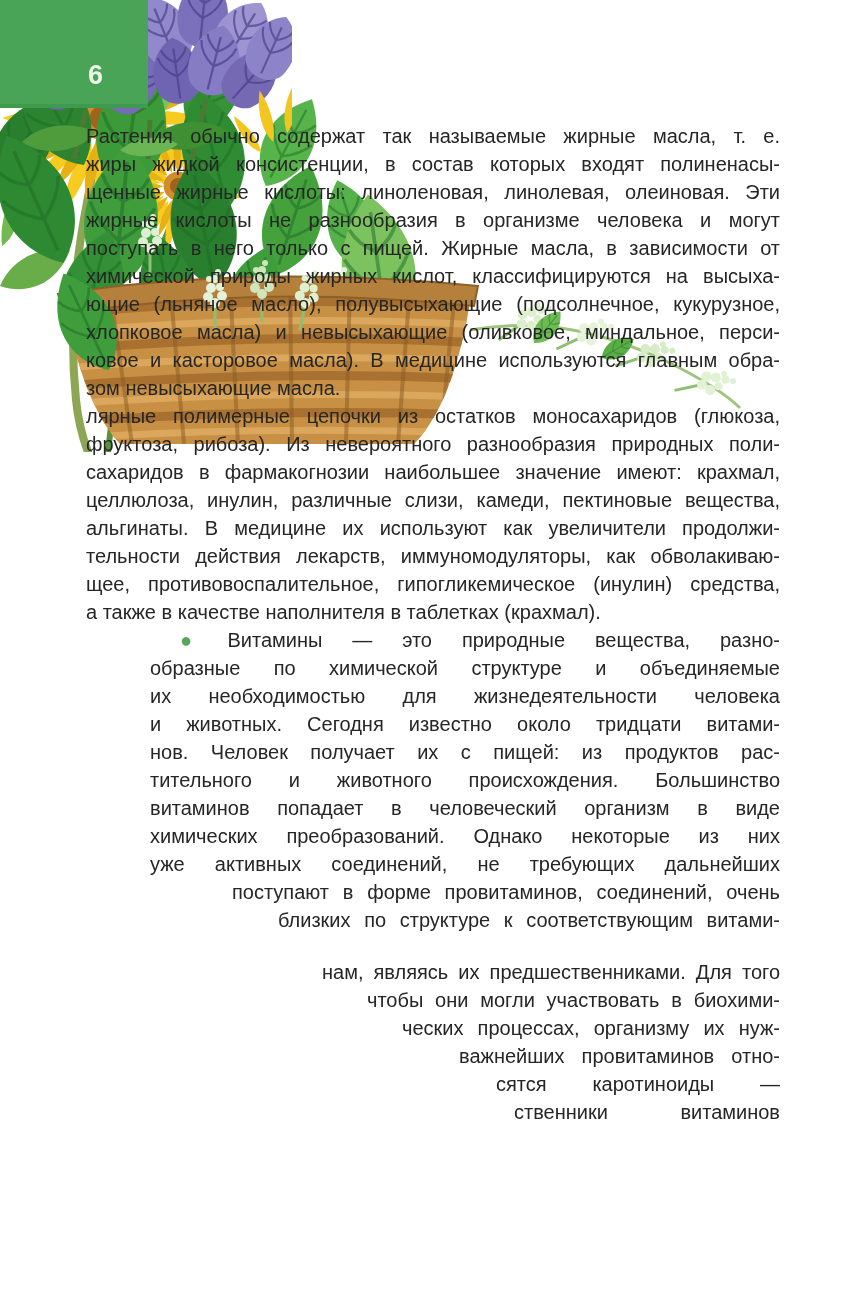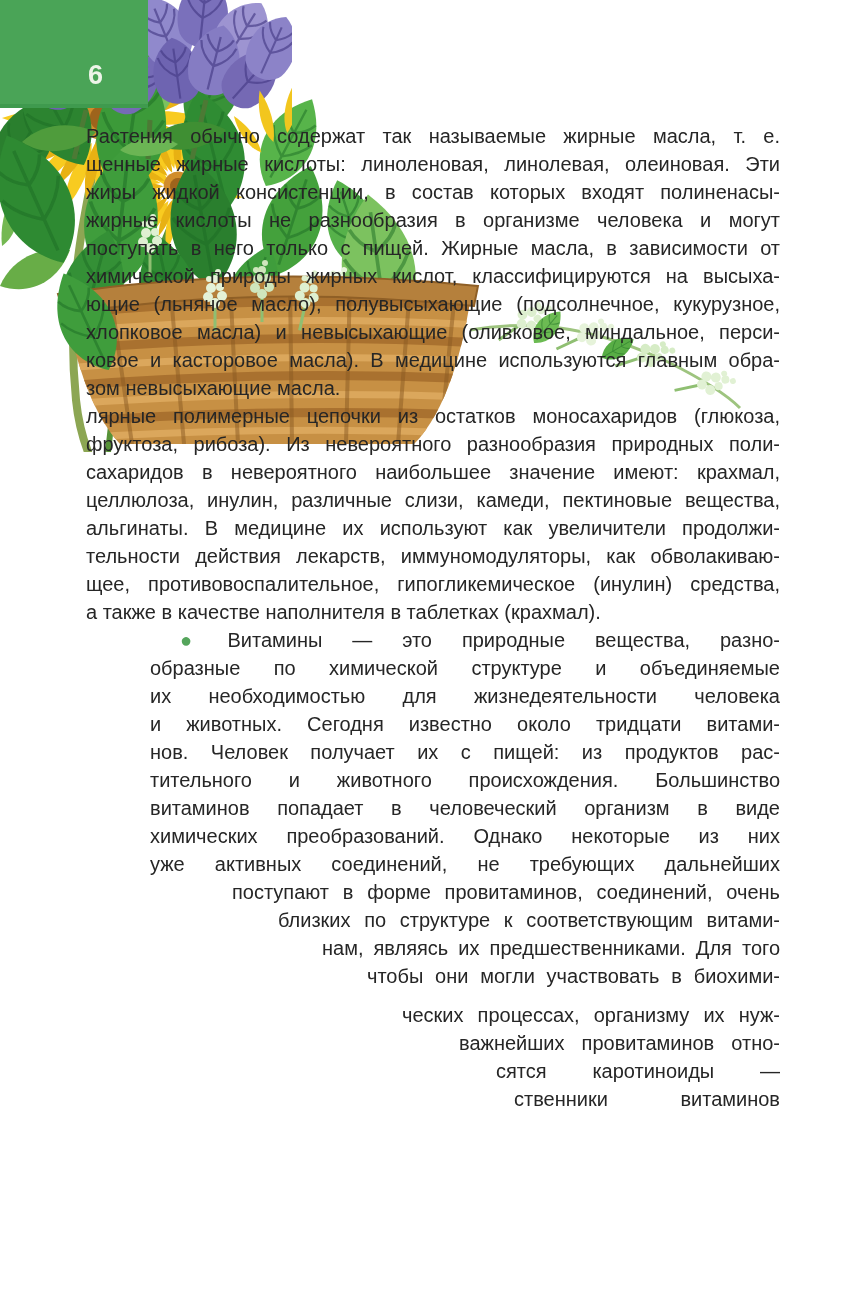--- a/index.html
+++ b/index.html
@@ -19,22 +19,22 @@
   
   .text-col {
     position:absolute; left:86px; top:122px; width:694px; z-index:5;
     color:#262626; font-size:20px; line-height:28px;
   }
   .ln { height:28px; overflow:hidden; text-align:justify; text-align-last:justify; }
   .ln.last { text-align:right; text-align-last:left; }
   .ti33 { text-indent:33px; }
   .ti30 { text-indent:30px; }
   .ml144 { margin-left:64px; } .ml146 { margin-left:146px; }
-  .ml192 { margin-left:192px; } .ml236 { margin-left:236px; }
-  .ml281 { margin-left:281px; } .ml316 { margin-left:316px;margin-top:11px; }
+  .ml192 { margin-left:192px; } .ml236 { margin-left:236px;margin-top:24px; }
+  .ml281 { margin-left:281px; } .ml316 { margin-left:316px; }
   .ml352 { margin-left:352px; } .ml373 { margin-left:373px; }
   .ml410 { margin-left:410px; } .ml428 { margin-left:428px; }
   .bullet { color:#55a55c; margin-right:11px; }
   
   .img { position:absolute; z-index:1; }
   .img-yellow { left:0; top:628; }
   .img-mint   { left:0; top:868; }
   .img-purple { left:553; top:1153; }
 </style>
 </head>
@@ -205,33 +205,33 @@
     <g fill="#f2c61e">
       <use href="#ypetal" transform="translate(276,150) rotate(-18) scale(1.4)"></use>
       <use href="#ypetal" transform="translate(286,142) rotate(8) scale(1.5)"></use>
       <use href="#ypetal" transform="translate(266,158) rotate(-40) scale(1.2)"></use>
     </g>
   </svg>
 
   <div class="text-col">
 
     <div class="ln">Растения обычно содержат так называемые жирные масла, т. е.</div>
+    <div class="ln">жиры жидкой консистенции, в состав которых входят полиненасы-</div>
     <div class="ln">щенные жирные кислоты: линоленовая, линолевая, олеиновая. Эти</div>
-    <div class="ln">жиры жидкой консистенции, в состав которых входят полиненасы-</div>
     <div class="ln">жирные кислоты не разнообразия в организме человека и могут</div>
     <div class="ln">поступать в него только с пищей. Жирные масла, в зависимости от</div>
     <div class="ln">химической природы жирных кислот, классифицируются на высыха-</div>
     <div class="ln">ющие (льняное масло), полувысыхающие (подсолнечное, кукурузное,</div>
     <div class="ln">хлопковое масла) и невысыхающие (оливковое, миндальное, перси-</div>
     <div class="ln">ковое и касторовое масла). В медицине используются главным обра-</div>
     <div class="ln last">зом невысыхающие масла.</div>
 
     <div class="ln">лярные полимерные цепочки из остатков моносахаридов (глюкоза,</div>
     <div class="ln">фруктоза, рибоза). Из невероятного разнообразия природных поли-</div>
-    <div class="ln">сахаридов в невероятного наибольшее значение имеют: крахмал,</div>
+    <div class="ln">сахаридов в фармакогнозии наибольшее значение имеют: крахмал,</div>
     <div class="ln">целлюлоза, инулин, различные слизи, камеди, пектиновые вещества,</div>
     <div class="ln">альгинаты. В медицине их используют как увеличители продолжи-</div>
     <div class="ln">тельности действия лекарств, иммуномодуляторы, как обволакиваю-</div>
     <div class="ln">щее, противовоспалительное, гипогликемическое (инулин) средства,</div>
     <div class="ln last">а также в качестве наполнителя в таблетках (крахмал).</div>
 
     <div class="ln ml144 ti30"><span class="bullet">●</span><span>Витамины — это природные вещества, разно-</span></div>
     <div class="ln ml144">образные по химической структуре и объединяемые</div>
     <div class="ln ml144">их необходимостью для жизнедеятельности человека</div>
     <div class="ln ml144">и животных. Сегодня известно около тридцати витами-</div>

